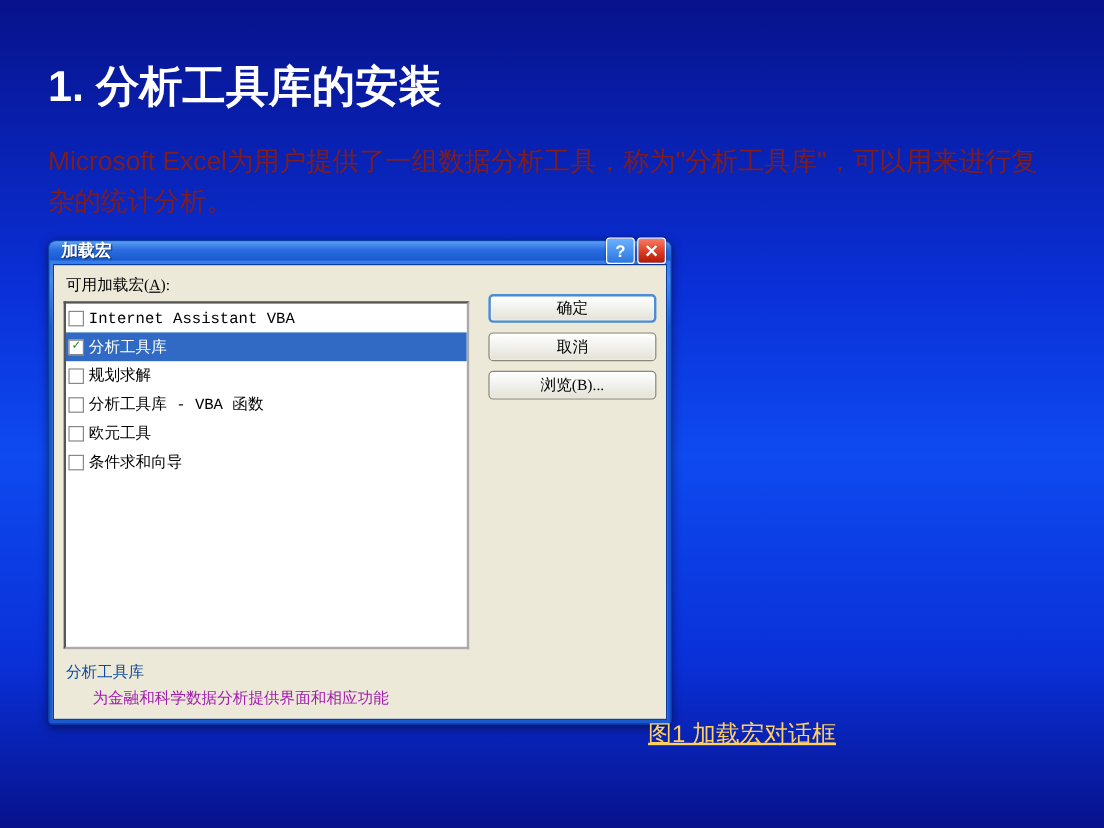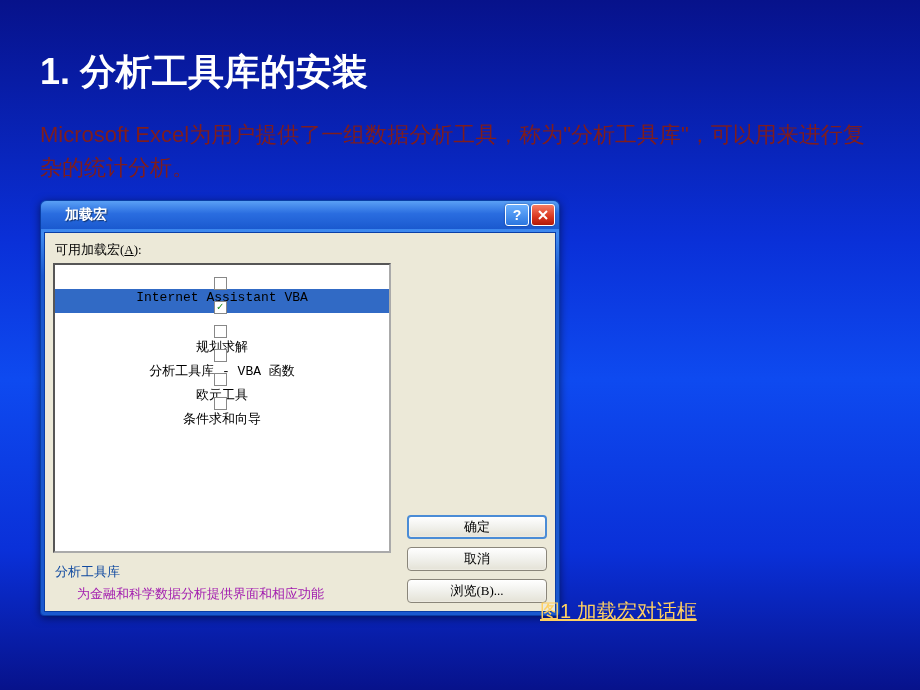--- a/index.html
+++ b/index.html
@@ -31,26 +31,26 @@
     position: absolute;
     top: 200px;
     left: 40px;
     width: 520px;
     background: linear-gradient(to bottom, #2a6de0 0%, #3f8bf0 8%, #1a59cf 18%, #1a59cf 100%);
     border: 1px solid #0a3ea6;
     border-radius: 6px 6px 4px 4px;
     box-shadow: 0 2px 8px rgba(0,0,0,0.5);
   }
   .titlebar {
-    height: 28px;
+    height: 16px;
     background: linear-gradient(to bottom, #5aa0f5 0%, #2a6de0 45%, #1a59cf 100%);
     border-radius: 6px 6px 0 0;
     display: flex;
     align-items: center;
-    padding: 0 4px 0 24px;
+    padding: 0 4px 0 10px;
     color: #fff;
     font-size: 14px;
     font-weight: bold;
     position: relative;
   }
   .titlebar .title-text { flex: 1; text-shadow: 1px 1px 1px rgba(0,0,0,0.5); }
   .tb-btn {
     width: 24px;
     height: 22px;
     margin-left: 2px;
@@ -73,40 +73,38 @@
   }
   .dialog-body {
     margin: 3px;
     background: #ece9d8;
     border: 1px solid #0a3ea6;
     padding: 6px 8px 8px 8px;
     color: #000;
     font-size: 13px;
     display: flex;
     gap: 16px;
-    align-items: flex-end;
   }
   .left-col { flex: 1; display: flex; flex-direction: column; }
   .list-label { font-family: "SimSun", serif; font-size: 13px; margin: 2px 0 4px 2px; }
   .list-label u { text-decoration: underline; }
   .listbox {
     background: #fff;
     border: 2px inset #aaa;
     height: 290px;
     overflow-y: auto;
     font-family: "SimSun", "Courier New", monospace;
     font-size: 13px;
   }
   .list-item {
     display: flex;
     align-items: center;
     height: 17px;
     padding: 12px 2px;
     white-space: nowrap;
-    flex-direction: column;
   }
   .list-item.selected {
     background: #316ac5;
     color: #fff;
   }
   .chk {
     width: 13px;
     height: 13px;
     border: 1px solid #888;
     background: #fff;

